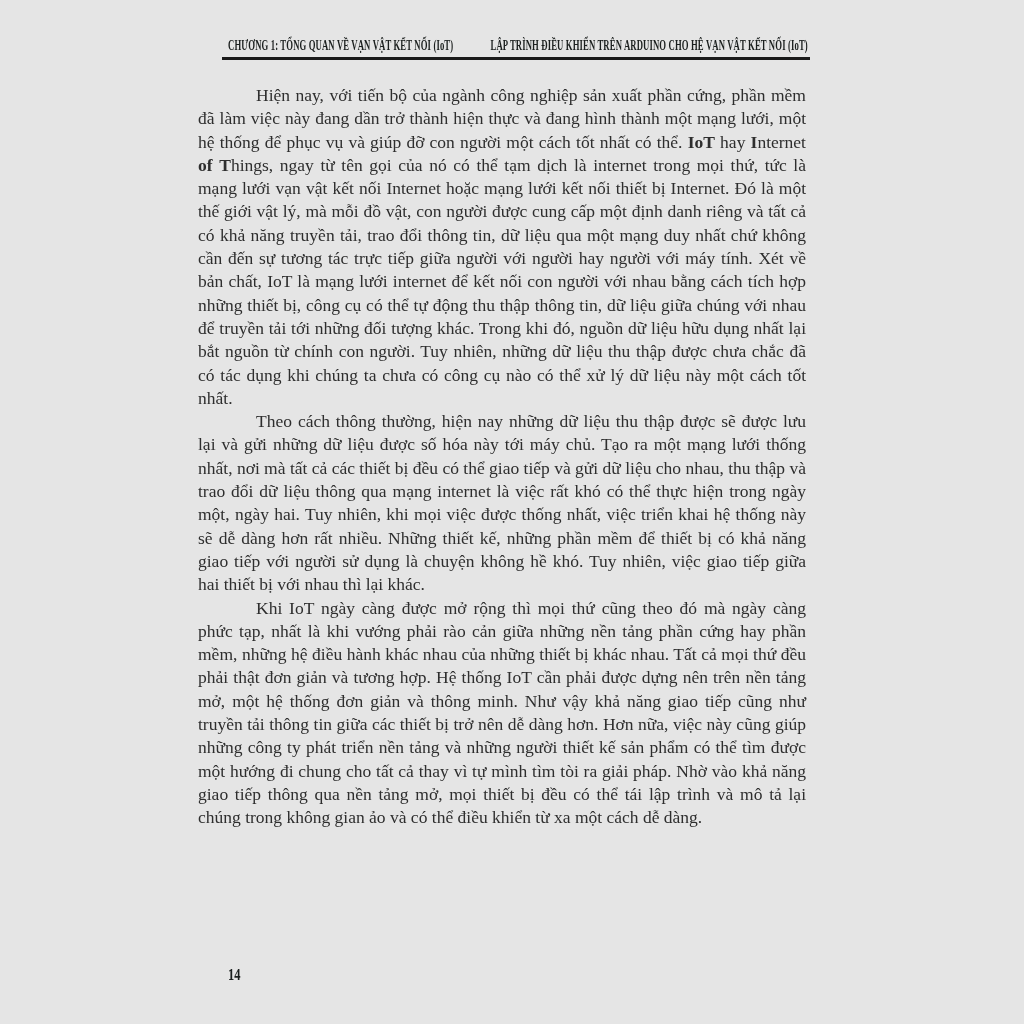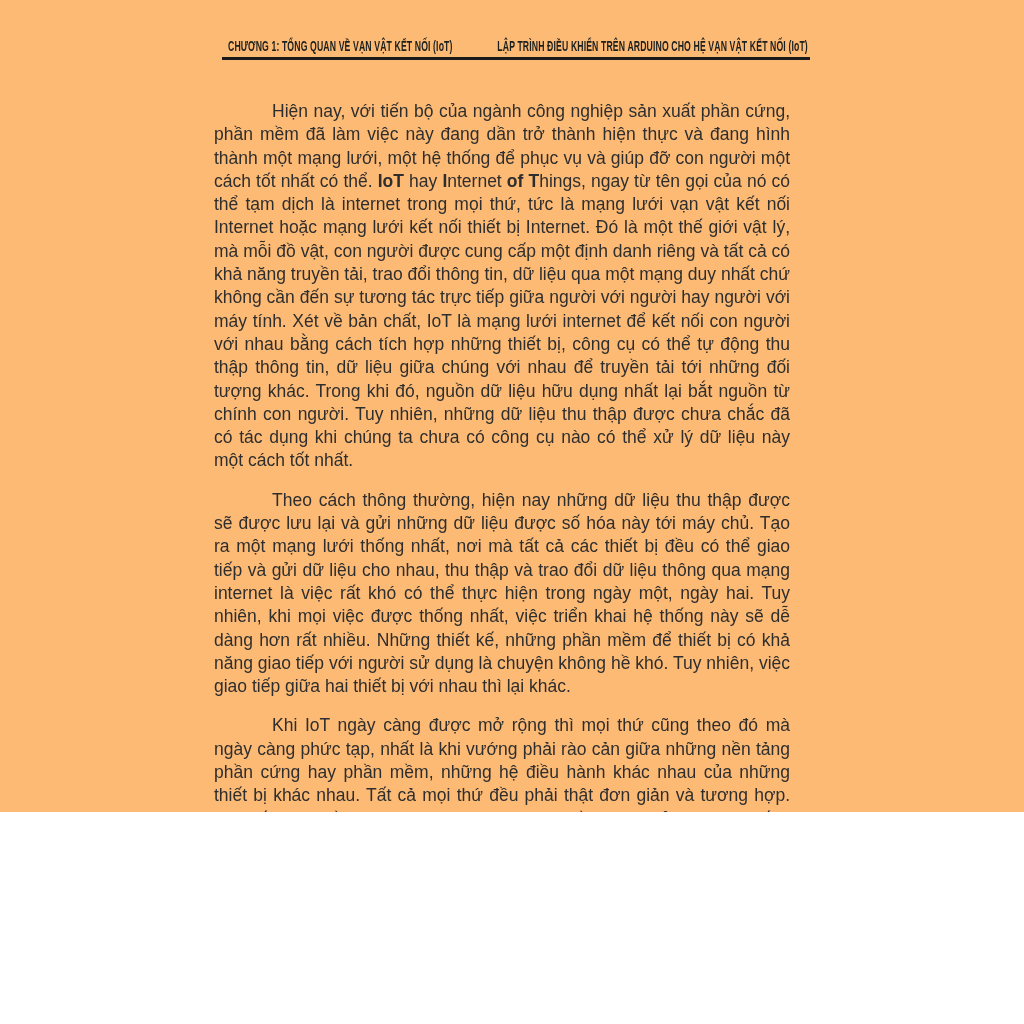--- a/index.html
+++ b/index.html
@@ -3,23 +3,23 @@
 <meta charset="utf-8">
 <style>
   html, body {
     margin: 0;
     padding: 0;
     background: #ffffff;
   }
   .page {
     position: relative;
     width: 1024px;
-    height: 812px;
-    background: #fdba74;
-    font-family: Liberation Sans, sans-serif;
+    height: 1024px;
+    background: #e5e5e5;
+    font-family: Liberation Serif, serif;
     overflow: hidden;
   }
   
   .running-head-left {
     position: absolute;
     left: 228px;
     top: 38px;
     font-size: 14px;
     font-weight: bold;
     color: #1b1f1e;
@@ -53,21 +53,21 @@
     position: absolute;
     left: 198px;
     top: 84px;
     width: 608px;
     font-size: 17.5px;
     line-height: 23.3px;
     color: #2e2e2e;
     text-align: justify;
   }
   .body-text p {
-    margin: 16px;
+    margin: 0;
     padding: 0;
     text-indent: 58px;
   }
   .body-text .b {
     font-weight: bold;
   }
   
   .page-number {
     position: absolute;
     left: 228px;

